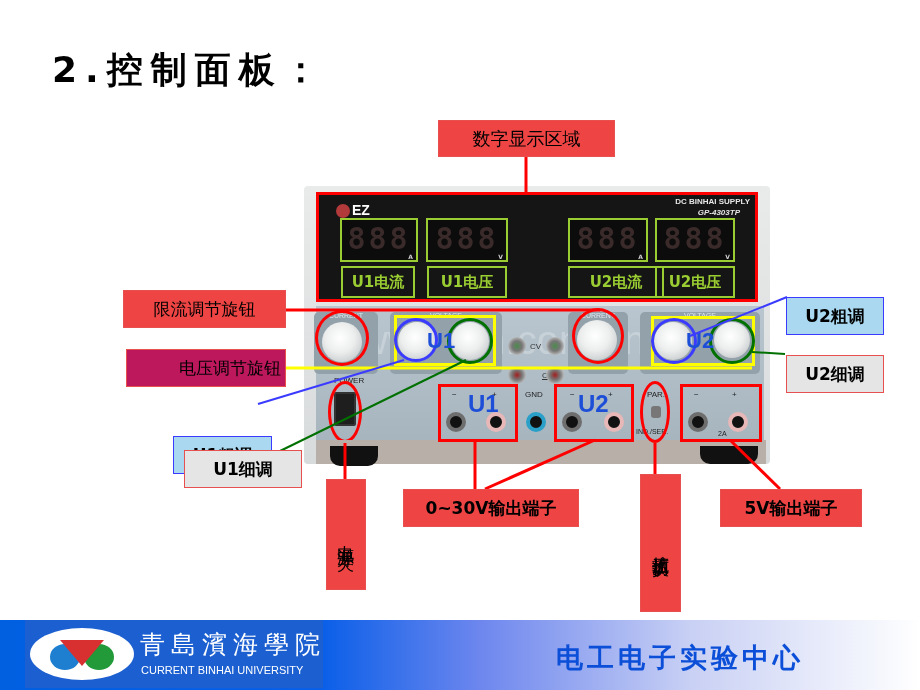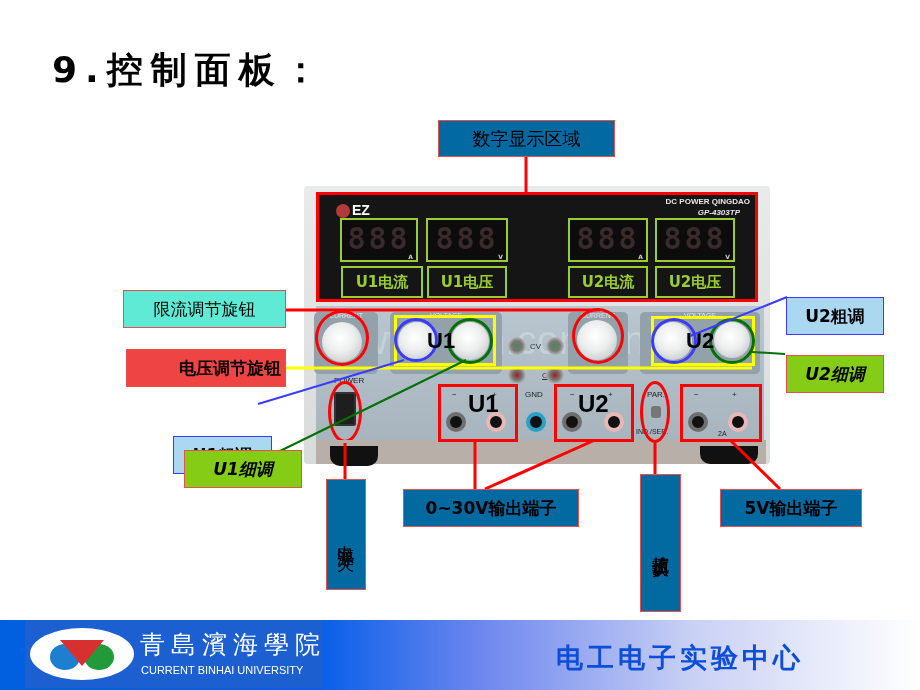--- a/index.html
+++ b/index.html
@@ -47,43 +47,43 @@
   .knob {
     border-radius: 50%;
     background: radial-gradient(circle at 45% 40%, #ffffff 0%, #eceeee 45%, #c9cccd 80%, #a7abad 100%);
   }
   .ring { border-radius: 50%; border: 3px solid; background: transparent; }
   .ring-red { border-color: #ff0000; }
   .ring-blue { border-color: #3b3bff; }
   .ring-green { border-color: #007000; }
   .rect-yellow { border: 3px solid #ffff00; }
   .rect-red { border: 3px solid #ff0000; }
-  .big-red-text { color: #000000; font-weight: bold; font-size: 24px; font-family: "Liberation Sans", sans-serif; }
+  .big-red-text { color: #1d4ed8; font-weight: bold; font-size: 24px; font-family: "Liberation Sans", sans-serif; }
 
   .led { width: 18px; height: 18px; border-radius: 50%; background: radial-gradient(circle, #4c8a4c 0%, #777 40%, #ccc 80%, #888 100%); }
   .led.red { background: radial-gradient(circle, #a02020 0%, #777 40%, #ccc 80%, #888 100%); }
   .led-label { color: #333; font-size: 8px; font-family: "Liberation Sans", sans-serif; }
   .jack { width: 20px; height: 20px; border-radius: 50%; border: 4px solid #6e6e6e; background: #111; }
   .jack.pink { border-color: #e8b7b7; }
   .jack.cyan { border-color: #2aa0c8; }
   .panel-text { color: #222; font-size: 8px; font-family: "Liberation Sans", sans-serif; }
 
   .switch { width: 22px; height: 34px; background: #1e1e1e; border-radius: 2px; border: 2px solid #333; }
   .toggle { width: 10px; height: 12px; background: #777; border-radius: 3px; }
 
   
   .callout {
     border: 1px solid #e85050; color: #000; font-weight: bold; font-size: 17px;
     text-align: center; font-family: "DejaVu Sans", sans-serif; white-space: nowrap;
   }
-  .c-lightyellow { background: #0369a1; }
-  .c-beige { background: #5eead4; font-weight: normal; }
-  .c-yellow { background: #ef4444; font-weight: bold; padding-left: 48px; }
+  .c-lightyellow { background: #ef4444; }
+  .c-beige { background: #ef4444; font-weight: normal; }
+  .c-yellow { background: #be185d; font-weight: normal; padding-left: 48px; }
   .c-blue { background: #a9d8f0; border-color: #3b3bff; }
-  .c-green { background: #84cc16; border-color: #e85050; font-style: italic; }
+  .c-green { background: #e5e5e5; border-color: #e85050; }
   .vertical { writing-mode: vertical-rl; text-orientation: upright; letter-spacing: 3px; font-weight: normal; }
 
   svg.lines { position: absolute; left: 0; top: 0; width: 920px; height: 690px; pointer-events: none; }
 
   
   #footer {
     left: 0; top: 620px; width: 920px; height: 70px;
     background: linear-gradient(to right, #0060e0 0%, #0a5fe8 35%, #6c86ee 52%, #c8d0f4 75%, #ffffff 100%);
   }
   #footer-logo-box { left: 25px; top: 620px; width: 298px; height: 68px; background: #1b5fd0; }
@@ -93,48 +93,48 @@
   .emb-green { width: 30px; height: 26px; background: #239a3a; position: absolute; left: 54px; top: 16px; border-radius: 0 50% 50% 50%; }
   #uni-name-cn { left: 140px; top: 628px; color: #fff; font-size: 25px; letter-spacing: 6px; font-family: "DejaVu Serif", serif; }
   #uni-name-en { left: 141px; top: 664px; color: #fff; font-size: 11px; font-family: "Liberation Sans", sans-serif; }
   #lab-name { left: 556px; top: 640px; color: #0b4ed8; font-size: 27px; letter-spacing: 4px; font-family: "DejaVu Serif", serif; font-weight: bold; }
 
   .watermark { color: rgba(255,255,255,0.25); font-size: 40px; font-family: "Liberation Sans", sans-serif; }
 </style>
 </head>
 <body>
 
-<div id="slide-title" class="abs">9.控制面板：</div>
+<div id="slide-title" class="abs">2.控制面板：</div>
 
 <div id="device" class="abs"></div>
 
 <div id="display-panel" class="abs"></div>
 <div class="abs" style="left:336px; top:200px;">
   <span class="brand-logo"></span><span class="brand">EZ</span>
 </div>
-<div class="abs model" style="left:620px; top:197px; width:130px;">DC POWER QINGDAO</div>
+<div class="abs model" style="left:620px; top:197px; width:130px;">DC BINHAI SUPPLY</div>
 <div class="abs model" style="left:620px; top:208px; width:120px;font-style:italic;">GP-4303TP</div>
 
 <div class="abs seg-box" style="left:340px; top:218px; width:78px; height:44px;">
   <div class="seg-digits">888</div>
   <span class="seg-unit">A</span>
 </div>
-<div class="abs seg-label" style="left:341px; top:266px; width:82px; height:32px;">U1电流</div>
+<div class="abs seg-label" style="left:341px; top:266px; width:74px; height:32px;">U1电流</div>
 
 <div class="abs seg-box" style="left:426px; top:218px; width:82px; height:44px;">
   <div class="seg-digits">888</div>
   <span class="seg-unit">V</span>
 </div>
 <div class="abs seg-label" style="left:427px; top:266px; width:80px; height:32px;">U1电压</div>
 
 <div class="abs seg-box" style="left:568px; top:218px; width:80px; height:44px;">
   <div class="seg-digits">888</div>
   <span class="seg-unit">A</span>
 </div>
-<div class="abs seg-label" style="left:568px; top:266px; width:80px; height:32px;">U2电流</div>
+<div class="abs seg-label" style="left:568px; top:266px; width:96px; height:32px;">U2电流</div>
 
 <div class="abs seg-box" style="left:655px; top:218px; width:80px; height:44px;">
   <div class="seg-digits">888</div>
   <span class="seg-unit">V</span>
 </div>
 <div class="abs seg-label" style="left:655px; top:266px; width:80px; height:32px;">U2电压</div>
 
 <div id="control-panel" class="abs"></div>
 <div class="abs watermark" style="left:330px; top:318px;">www.zixin.com.cn</div>
 

